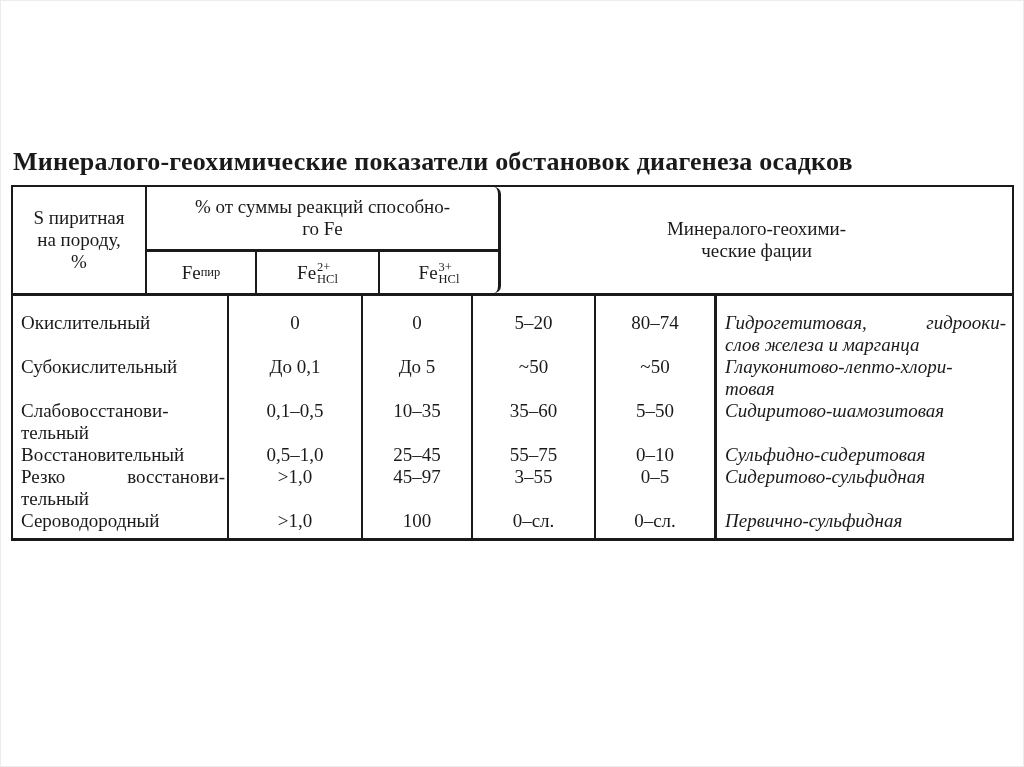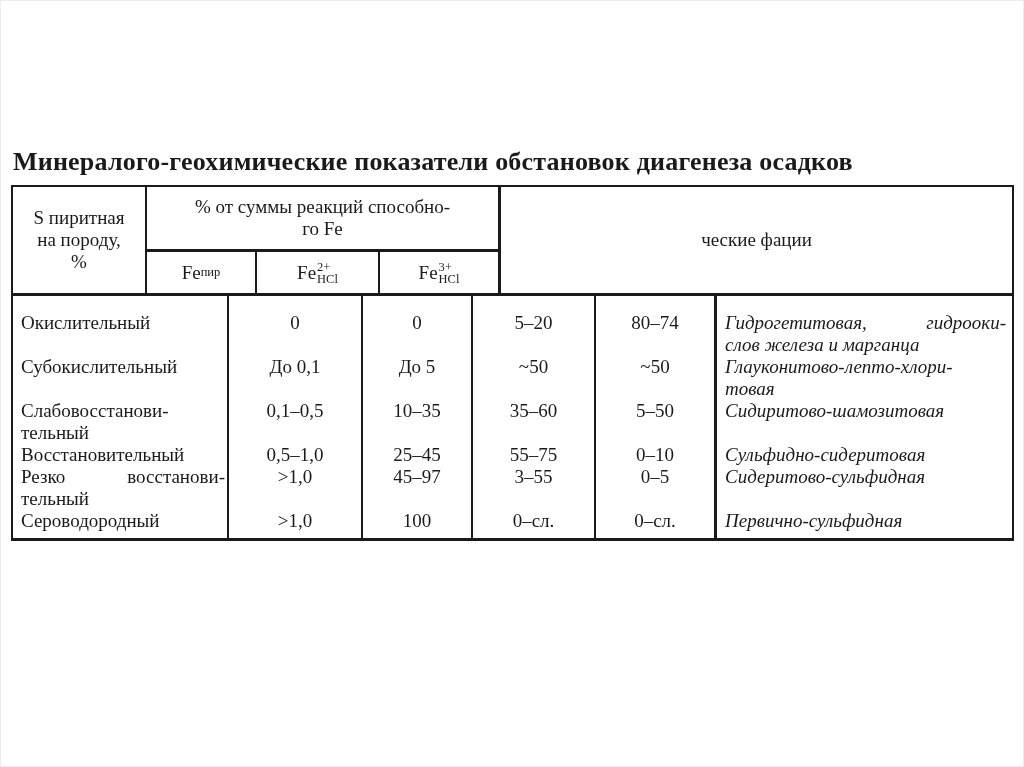--- a/index.html
+++ b/index.html
@@ -25,21 +25,21 @@
     border-bottom-width:3px;
     font-size:19px;
   }
   .hrow { display:flex; height:109px; border-bottom:3px solid var(--ink,#1a1a1a); }
   .hc {
     display:flex; flex-direction:column; justify-content:center;
     text-align:center;
   }
   .hc1 { width:216px; border-right:2px solid var(--ink,#1a1a1a); word-spacing:7px; }
   .hc2 { width:134px; border-right:2px solid var(--ink,#1a1a1a); }
-  .fe-grp { width:354px; border-right:3px solid var(--ink,#1a1a1a); display:flex; flex-direction:column; }
+  .fe-grp { width:354px; border-right:3px solid var(--ink,#1a1a1a); display:flex; flex-direction:column;border-radius:7px; }
   .fe-span {
     height:65px; border-bottom:3px solid var(--ink,#1a1a1a);
     display:flex; flex-direction:column; justify-content:center; text-align:center;
   }
   .fe-subrow { flex:1; display:flex; }
   .fe-cell { display:flex; align-items:center; justify-content:center; }
   .fe-c3 { width:110px; border-right:2px solid var(--ink,#1a1a1a); }
   .fe-c4 { width:123px; border-right:2px solid var(--ink,#1a1a1a); }
   .fe-c5 { width:118px; }
   .hc6 { flex:1; }
@@ -96,20 +96,21 @@
             <span>Fe</span>
               <span class="stack">
                 <span class="sp">3+</span>
                 <span class="sb">HCl</span>
               </span>
           </div>
         </div>
       </div>
 
       <div class="hc hc6">
+          <div class="line">Минералого-геохими-</div>
           <div class="line">ческие фации</div>
         </div>
     </div>
 
     <div class="brow">
       <div class="bc bc1">
           <div class="line">Окислительный</div>
           <div class="line"></div>
           <div class="line">Субокислительный</div>
           <div class="line"></div>

